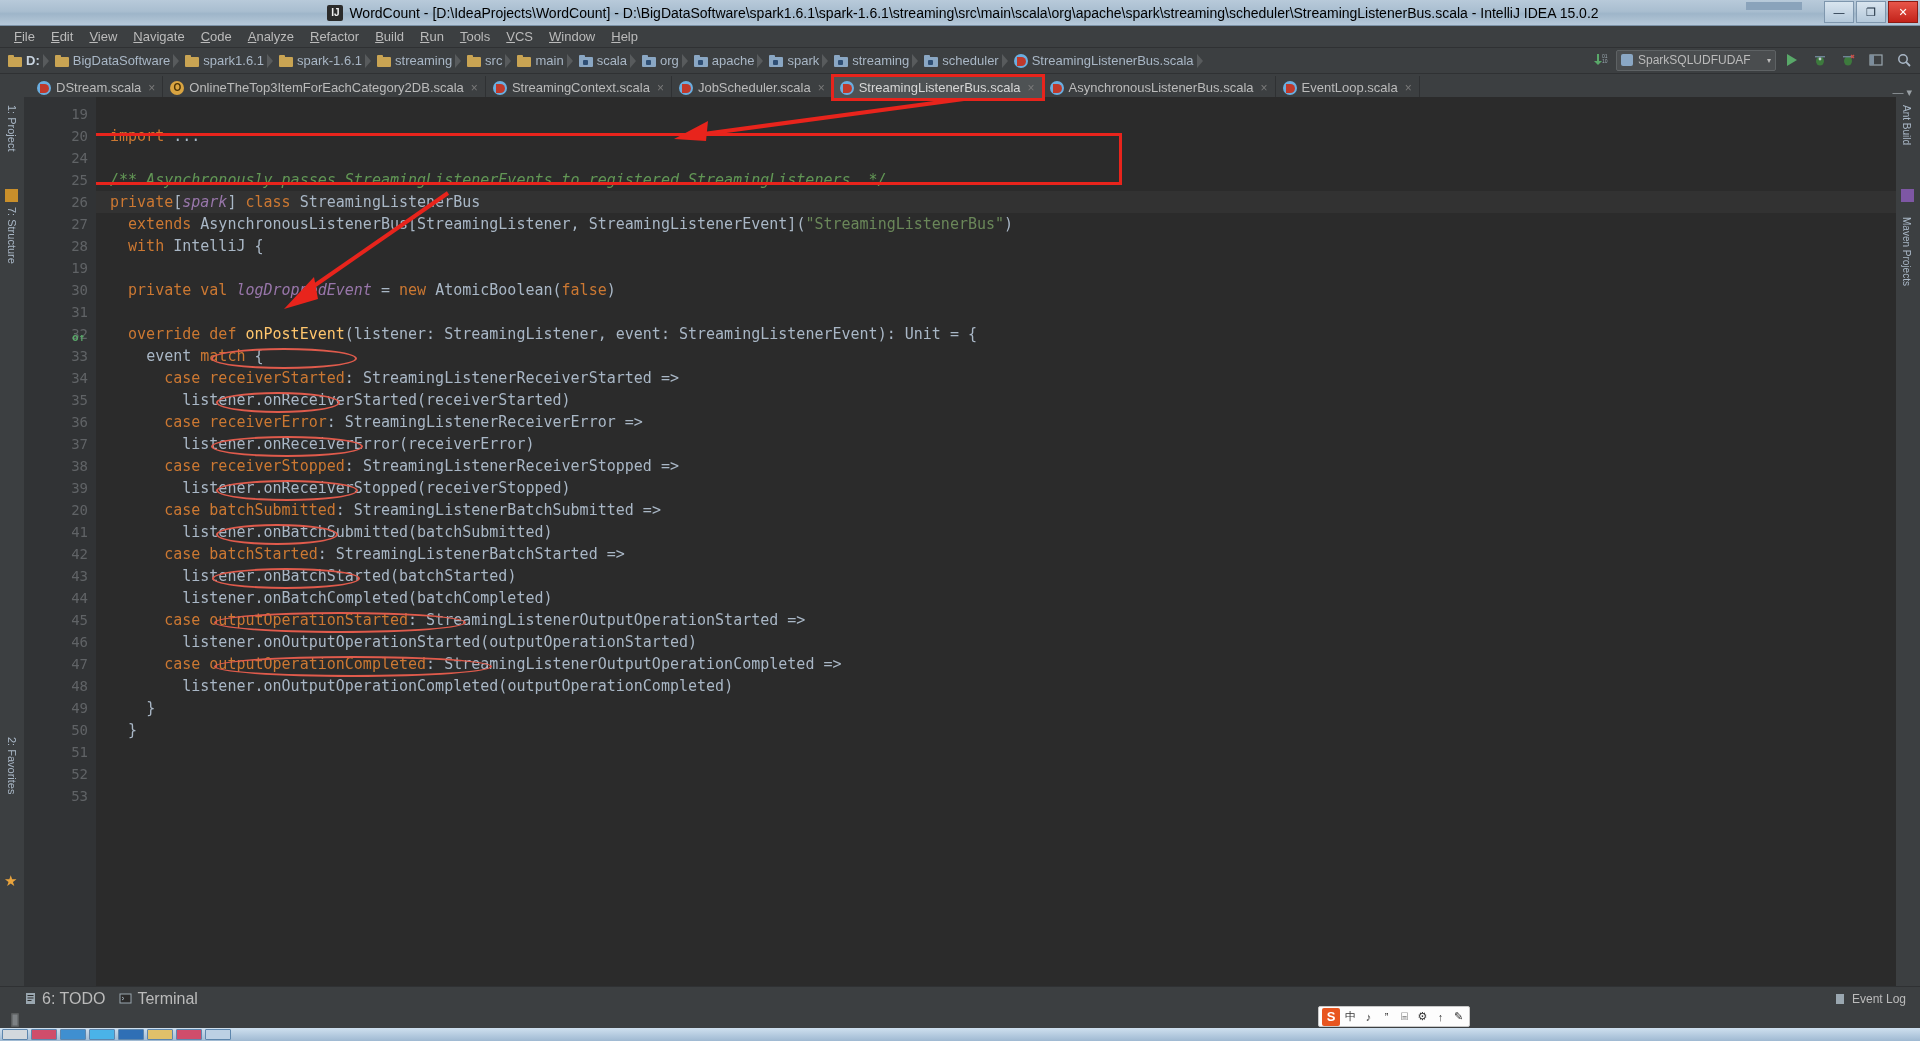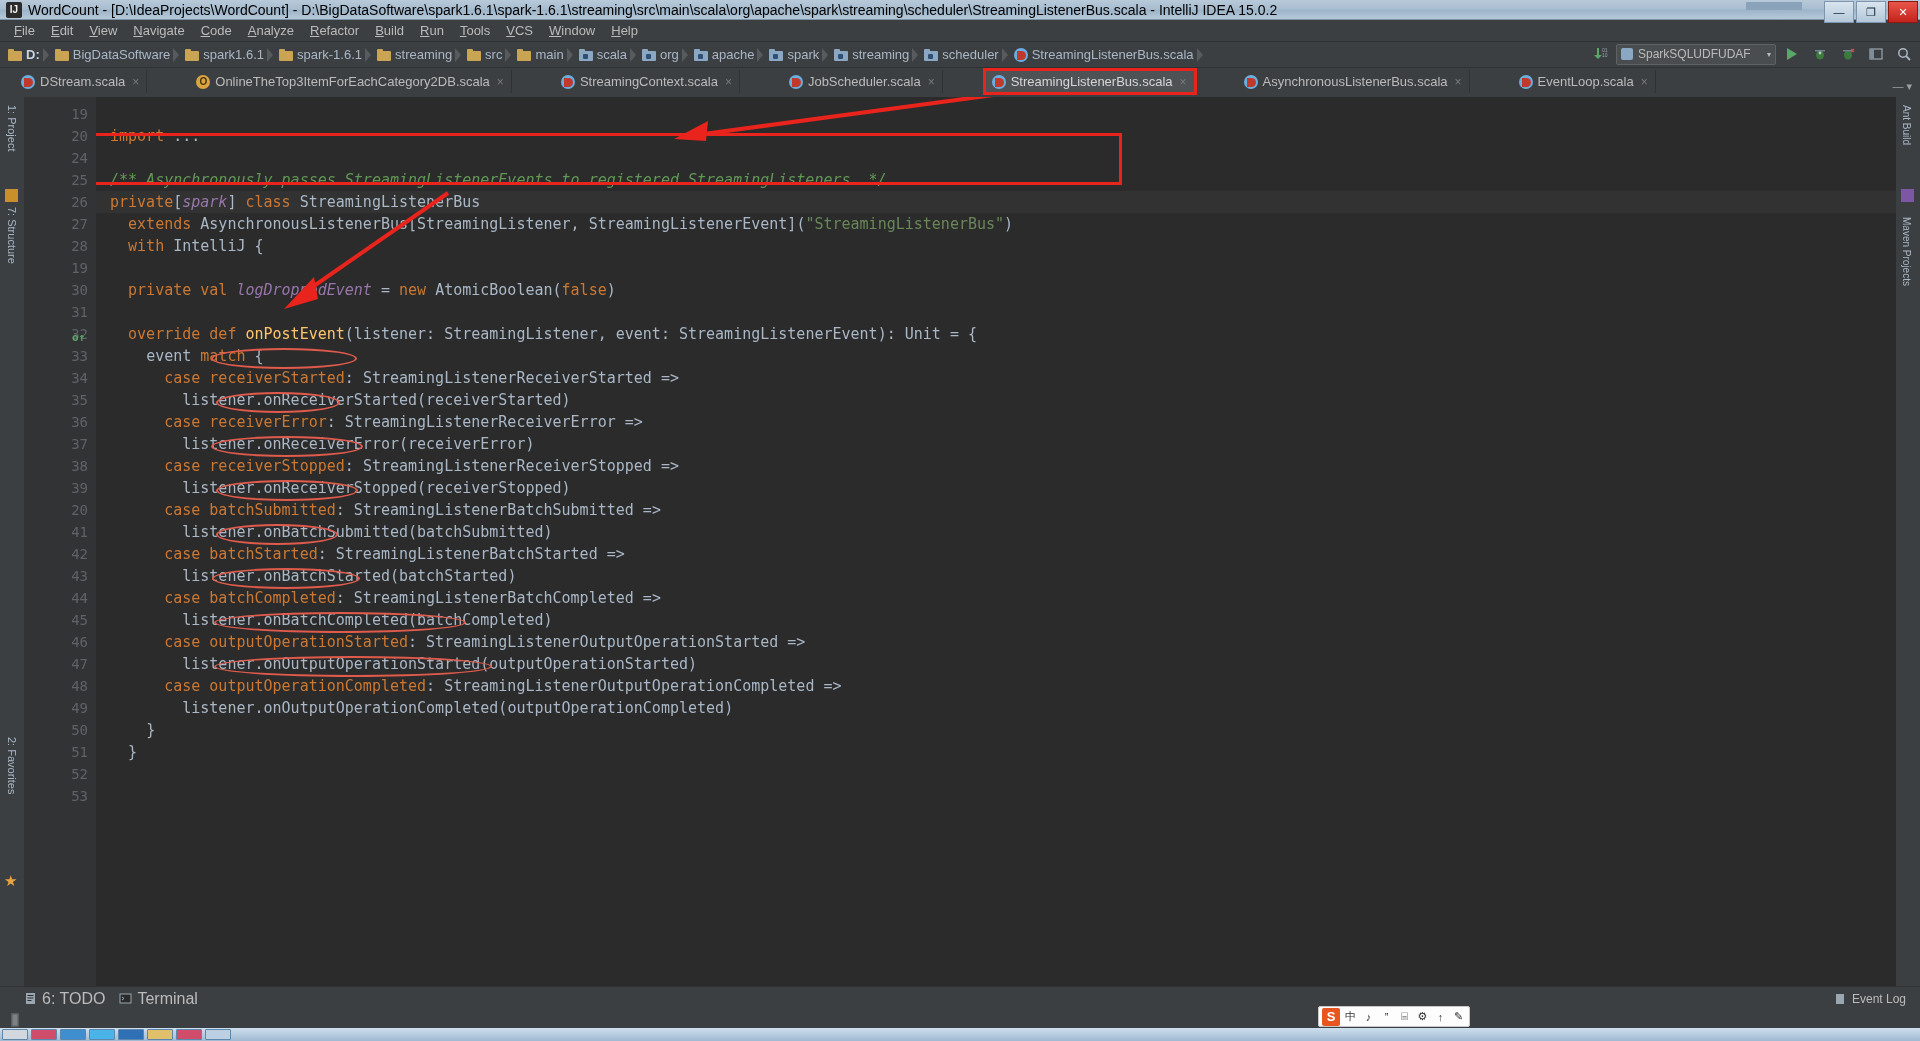--- a/index.html
+++ b/index.html
@@ -6,25 +6,26 @@
   html, body {
     width: 1920px; height: 1041px;
     background: #3c3f41;
     font-family: "Liberation Sans", sans-serif;
     overflow: hidden;
   }
   #app { position: relative; width: 1920px; height: 1041px; background: #3c3f41; }
 
   
   .titlebar {
-    height: 20px; width: 100%;
+    height: 26px; width: 100%;
     background: linear-gradient(to bottom, #b8cada 0%, #a9bed0 45%, #9eb5c9 55%, #b6c9d9 100%);
     display: flex; align-items: center;
     border-bottom: 1px solid #7d93a8;
     position: relative;
+    justify-content: center;
   }
   .tb-icon {
     width: 16px; height: 16px; margin-left: 6px; margin-right: 6px;
     background: #2b2b2b; color: #f0f0f0; font-size: 10px; font-weight: bold;
     display: flex; align-items: center; justify-content: center;
     border-radius: 2px; flex: none;
   }
   .tb-title {
     font-size: 14px; color: #000; white-space: nowrap; overflow: hidden;
     font-family: "Liberation Sans", sans-serif;
@@ -105,21 +106,21 @@
     display:flex;align-items:center; padding:8px 4px; gap:5px; border-radius:2px; cursor:pointer;
   }
   .runconfig .rc-icon { width:12px;height:12px;background:#8aa7c4; border-radius:2px; flex:none;}
   .runconfig .rc-label { font-size:12px; color:#bbbbbb; white-space:nowrap;}
   .runconfig .rc-caret { margin-left:auto; font-size:8px; color:#bbb; }
   .play-tri { width:0;height:0;border-left:10px solid #59a869;border-top:6px solid transparent;border-bottom:6px solid transparent;}
 
   
   .tabsrow {
     height: 25px; background:#3c3f41; display:flex; align-items:flex-end;
-    padding-left: 14px; position:relative;gap:42px;
+    padding-left: 30px; position:relative;
   }
   .etab {
     height:23px; display:flex; align-items:center; gap:5px; padding:0 7px 0 7px;
     background:#3c3f41; border-right:1px solid #2f3133; cursor:pointer;
     position:relative; max-width:330px;
   }
   .etab .tname { font-size:13px; color:#bbbbbb; white-space:nowrap; }
   .etab.selected { background:#4e5254; }
   .etab.selected .tname { color:#d6d6d6; }
   .etab .tclose { font-size:12px; color:#7a7a7a; margin-left:2px; }
@@ -483,21 +484,20 @@
           <div class="cl">      <span class="kw">case</span> <span class="kw2">receiverStarted</span><span class="pln">:</span> <span class="pln">StreamingListenerReceiverStarted</span> <span class="pln">=</span><span class="pln">&gt;</span></div>
           <div class="cl">        <span class="pln">listener</span><span class="pln">.</span><span class="pln">onReceiverStarted</span><span class="pln">(</span><span class="pln">receiverStarted</span><span class="pln">)</span></div>
           <div class="cl">      <span class="kw">case</span> <span class="kw2">receiverError</span><span class="pln">:</span> <span class="pln">StreamingListenerReceiverError</span> <span class="pln">=</span><span class="pln">&gt;</span></div>
           <div class="cl">        <span class="pln">listener</span><span class="pln">.</span><span class="pln">onReceiverError</span><span class="pln">(</span><span class="pln">receiverError</span><span class="pln">)</span></div>
           <div class="cl">      <span class="kw">case</span> <span class="kw2">receiverStopped</span><span class="pln">:</span> <span class="pln">StreamingListenerReceiverStopped</span> <span class="pln">=</span><span class="pln">&gt;</span></div>
           <div class="cl">        <span class="pln">listener</span><span class="pln">.</span><span class="pln">onReceiverStopped</span><span class="pln">(</span><span class="pln">receiverStopped</span><span class="pln">)</span></div>
           <div class="cl">      <span class="kw">case</span> <span class="kw2">batchSubmitted</span><span class="pln">:</span> <span class="pln">StreamingListenerBatchSubmitted</span> <span class="pln">=</span><span class="pln">&gt;</span></div>
           <div class="cl">        <span class="pln">listener</span><span class="pln">.</span><span class="pln">onBatchSubmitted</span><span class="pln">(</span><span class="pln">batchSubmitted</span><span class="pln">)</span></div>
           <div class="cl">      <span class="kw">case</span> <span class="kw2">batchStarted</span><span class="pln">:</span> <span class="pln">StreamingListenerBatchStarted</span> <span class="pln">=</span><span class="pln">&gt;</span></div>
           <div class="cl">        <span class="pln">listener</span><span class="pln">.</span><span class="pln">onBatchStarted</span><span class="pln">(</span><span class="pln">batchStarted</span><span class="pln">)</span></div>
-          <div class="cl">      <span class="kw">case</span> <span class="kw2">batchCompleted</span><span class="pln">:</span> <span class="pln">StreamingListenerBatchCompleted</span> <span class="pln">=</span><span class="pln">&gt;</span></div>
           <div class="cl">        <span class="pln">listener</span><span class="pln">.</span><span class="pln">onBatchCompleted</span><span class="pln">(</span><span class="pln">batchCompleted</span><span class="pln">)</span></div>
           <div class="cl">      <span class="kw">case</span> <span class="kw2">outputOperationStarted</span><span class="pln">:</span> <span class="pln">StreamingListenerOutputOperationStarted</span> <span class="pln">=</span><span class="pln">&gt;</span></div>
           <div class="cl">        <span class="pln">listener</span><span class="pln">.</span><span class="pln">onOutputOperationStarted</span><span class="pln">(</span><span class="pln">outputOperationStarted</span><span class="pln">)</span></div>
           <div class="cl">      <span class="kw">case</span> <span class="kw2">outputOperationCompleted</span><span class="pln">:</span> <span class="pln">StreamingListenerOutputOperationCompleted</span> <span class="pln">=</span><span class="pln">&gt;</span></div>
           <div class="cl">        <span class="pln">listener</span><span class="pln">.</span><span class="pln">onOutputOperationCompleted</span><span class="pln">(</span><span class="pln">outputOperationCompleted</span><span class="pln">)</span></div>
           <div class="cl">    <span class="pln">}</span></div>
           <div class="cl">  <span class="pln">}</span></div>
           <div class="cl">&nbsp;</div>
         </div>
 

